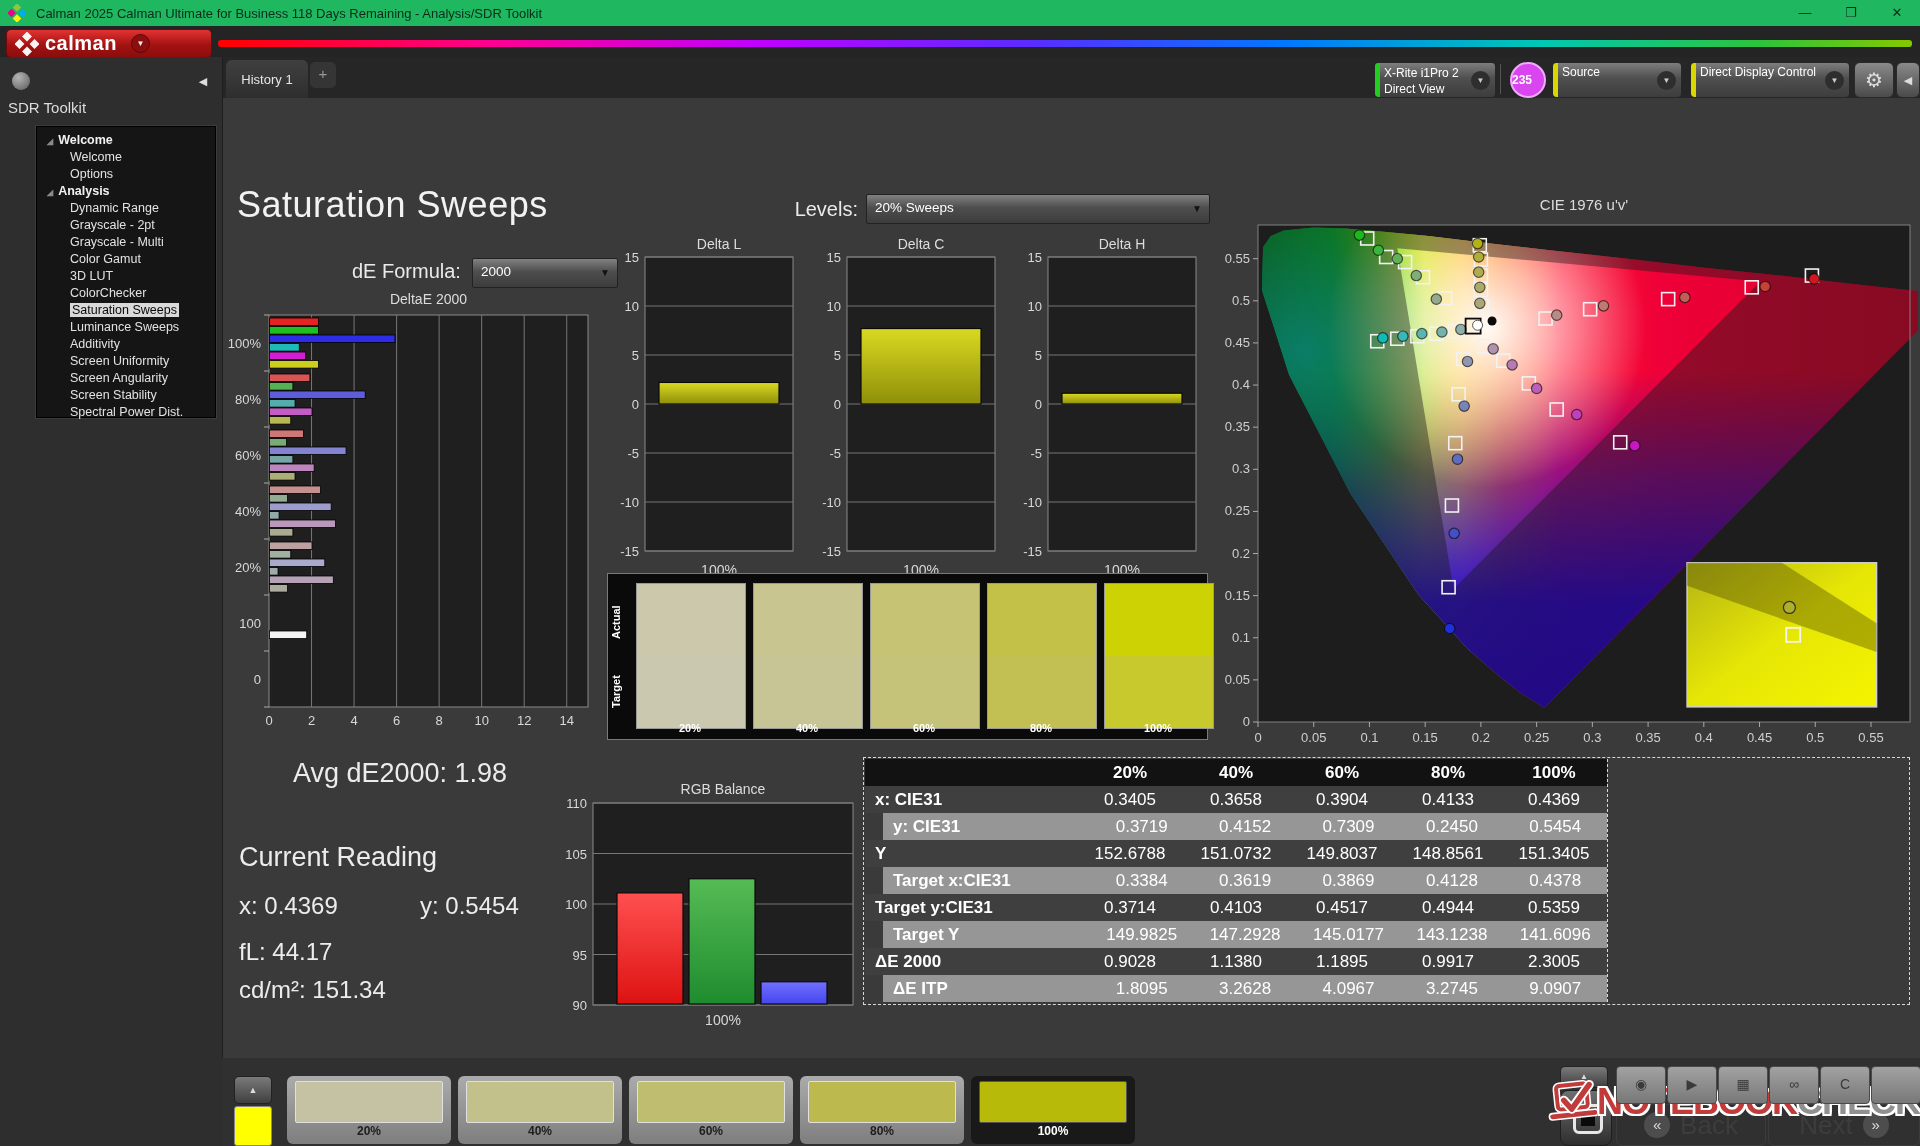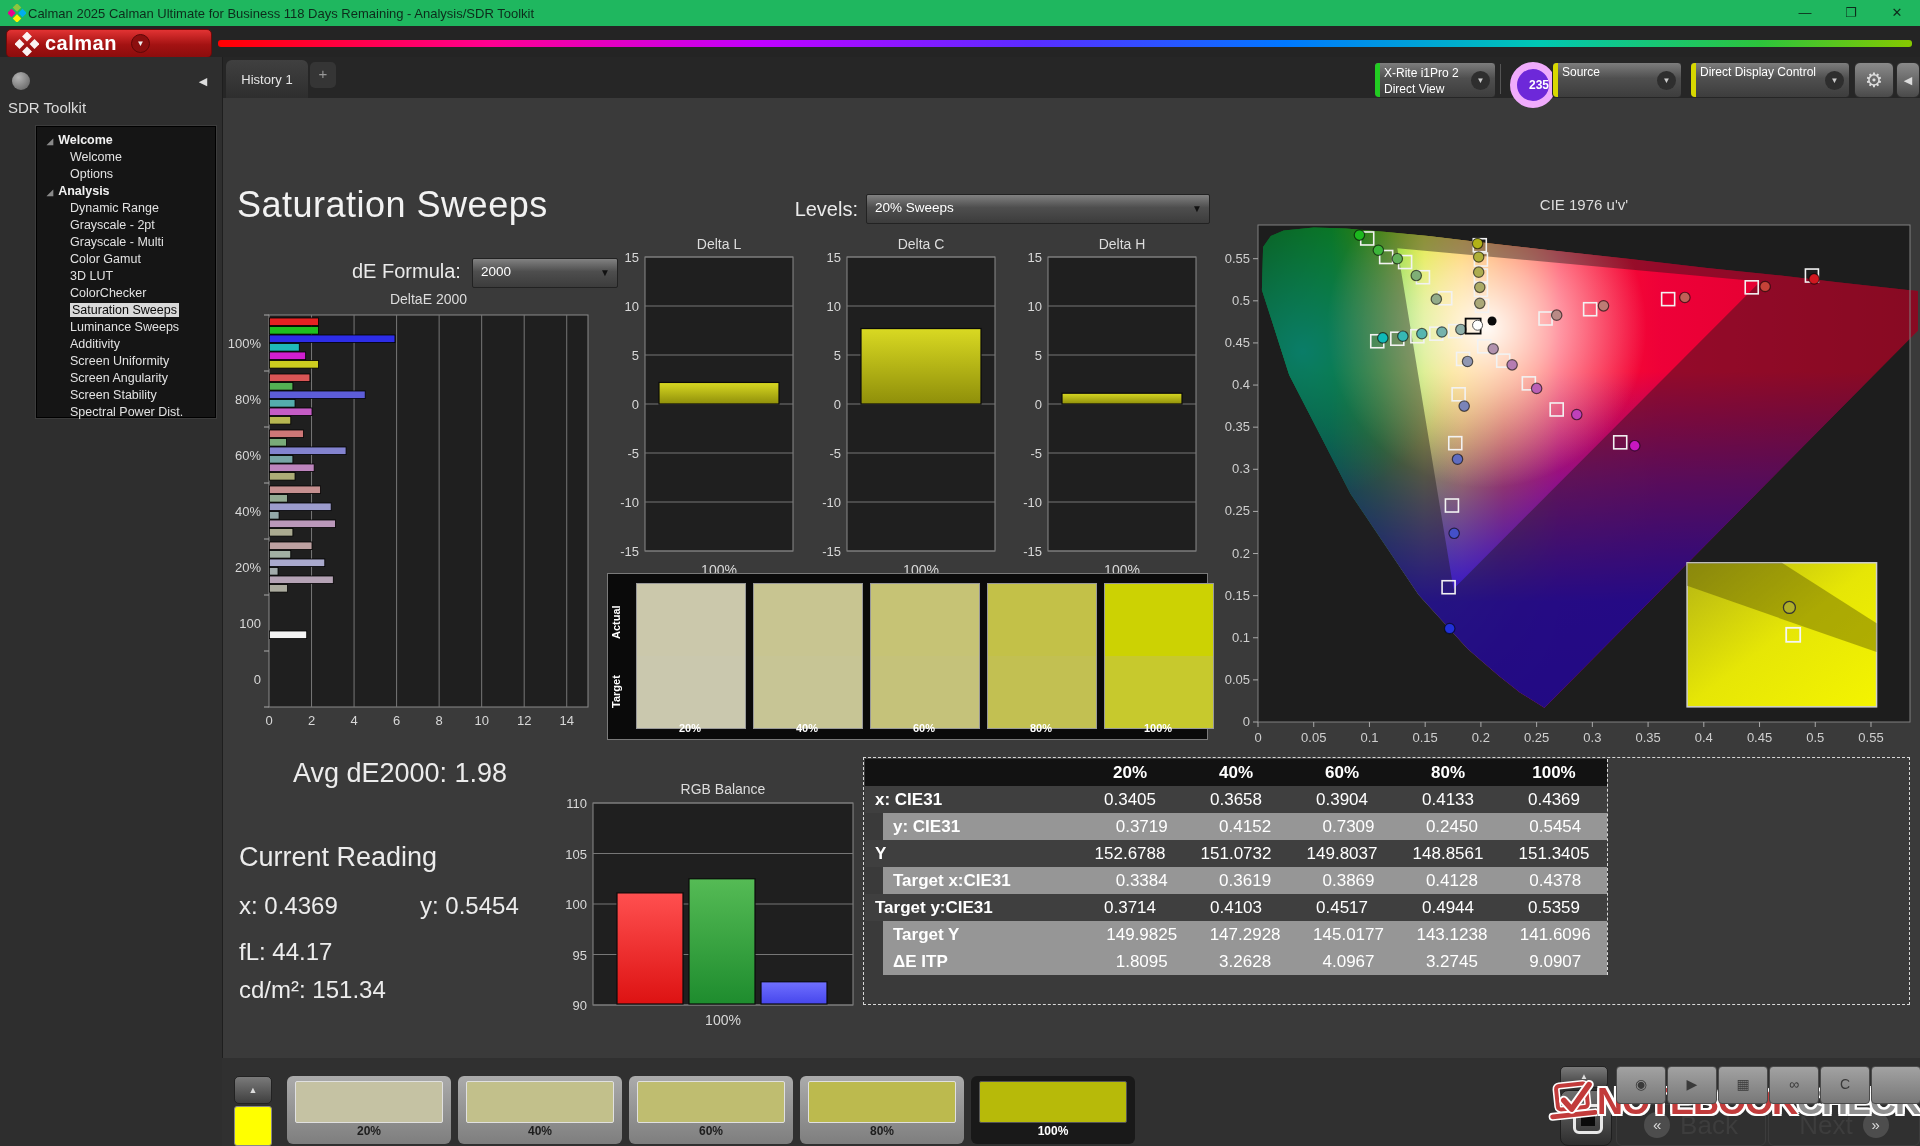--- a/index.html
+++ b/index.html
@@ -24,22 +24,22 @@
   #chromerow{left:222px;top:57px;width:1698px;height:41px;background:#262626;}
   #tab-history{left:226px;top:60px;width:82px;height:38px;border-radius:6px 6px 0 0;
      background:linear-gradient(#404040,#2e2e2e);color:#e6e6e6;font-size:13px;
      display:flex;align-items:center;justify-content:center;}
   #tab-add{left:310px;top:62px;width:26px;height:26px;border-radius:5px;background:#353535;
      color:#999;font-size:15px;text-align:center;line-height:24px;}
   .dd{background:linear-gradient(#7d7d7d,#4f4f4f 45%,#3d3d3d);border:1px solid #262626;border-radius:4px;color:#fff;}
   .sidebarbar{position:absolute;left:0;top:0;bottom:0;width:5px;border-radius:4px 0 0 4px;}
   .ddarrow{position:absolute;right:5px;top:50%;margin-top:-9px;width:19px;height:19px;border-radius:50%;
      background:#2e2e2e;color:#ccc;font-size:8px;text-align:center;line-height:19px;}
-  #badge-235{left:1510px;top:62px;width:32px;height:32px;border-radius:50%;background:#6d28d9;
-     border:7px solid #f0abfc;color:#fff;font-size:12px;font-weight:bold;text-align:right;line-height:32px;}
+  #badge-235{left:1510px;top:62px;width:32px;height:32px;border-radius:50%;background:#d946ef;
+     border:2px solid #f0abfc;color:#fff;font-size:12px;font-weight:bold;text-align:left;line-height:32px;}
   .toolbtn{background:linear-gradient(#8a8a8a,#4a4a4a);border:1px solid #2a2a2a;border-radius:6px;
      color:#ddd;text-align:center;}
   
   #sidebar{left:0;top:57px;width:222px;height:1089px;background:#2e2e2e;border-right:1px solid #1e1e1e;}
   #sb-dot{left:12px;top:72px;width:18px;height:18px;border-radius:50%;
      background:radial-gradient(circle at 35% 30%,#b5b5b5,#5a5a5a);}
   #sb-collapse{left:194px;top:72px;width:18px;height:18px;color:#ddd;font-size:11px;line-height:18px;text-align:center;}
   #sb-title{left:8px;top:99px;font-size:15px;color:#dcdcdc;}
   #tree{left:36px;top:126px;width:180px;height:292px;background:#151515;border:1px solid #000;
      box-shadow:0 0 0 1px #3c3c3c;padding-top:4px;box-sizing:border-box;}
@@ -97,21 +97,21 @@
 
 <div id="app">
 
   <div class="abs" id="titlebar">
     <svg class="abs" style="left:8px;top:4px" width="18" height="18" viewBox="0 0 18 18">
       <rect x="6" y="0.5" width="6" height="6" fill="#8dc63f" transform="rotate(45 9 3.5)"></rect>
       <rect x="0.5" y="6" width="6" height="6" fill="#ec008c" transform="rotate(45 3.5 9)"></rect>
       <rect x="11.5" y="6" width="6" height="6" fill="#00aeef" transform="rotate(45 14.5 9)"></rect>
       <rect x="6" y="11.5" width="6" height="6" fill="#fff200" transform="rotate(45 9 14.5)"></rect>
     </svg>
-    <span class="title" style="margin-left:28px">Calman 2025 Calman Ultimate for Business 118 Days Remaining  - Analysis/SDR Toolkit</span>
+    <span class="title" style="margin-left:36px">Calman 2025 Calman Ultimate for Business 118 Days Remaining  - Analysis/SDR Toolkit</span>
     <div style="position:absolute;right:0;top:0;display:flex">
       <div class="winbtn">—</div>
       <div class="winbtn">❐</div>
       <div class="winbtn">✕</div>
     </div>
   </div>
 
   <div class="abs" id="logorow"></div>
   <div class="abs" id="calmanbtn">
     <svg width="24" height="24" viewBox="0 0 24 24" style="margin-left:8px">
@@ -610,20 +610,28 @@
         <div class="val">0.5359</div>
       </div>
       <div class="trow light">
         <div class="lab">Target Y</div>
         <div class="val">149.9825</div>
         <div class="val">147.2928</div>
         <div class="val">145.0177</div>
         <div class="val">143.1238</div>
         <div class="val">141.6096</div>
       </div>
+      <div class="trow dark">
+        <div class="lab">ΔE 2000</div>
+        <div class="val">0.9028</div>
+        <div class="val">1.1380</div>
+        <div class="val">1.1895</div>
+        <div class="val">0.9917</div>
+        <div class="val">2.3005</div>
+      </div>
       <div class="trow light">
         <div class="lab">ΔE ITP</div>
         <div class="val">1.8095</div>
         <div class="val">3.2628</div>
         <div class="val">4.0967</div>
         <div class="val">3.2745</div>
         <div class="val">9.0907</div>
       </div>
     </div>
 

